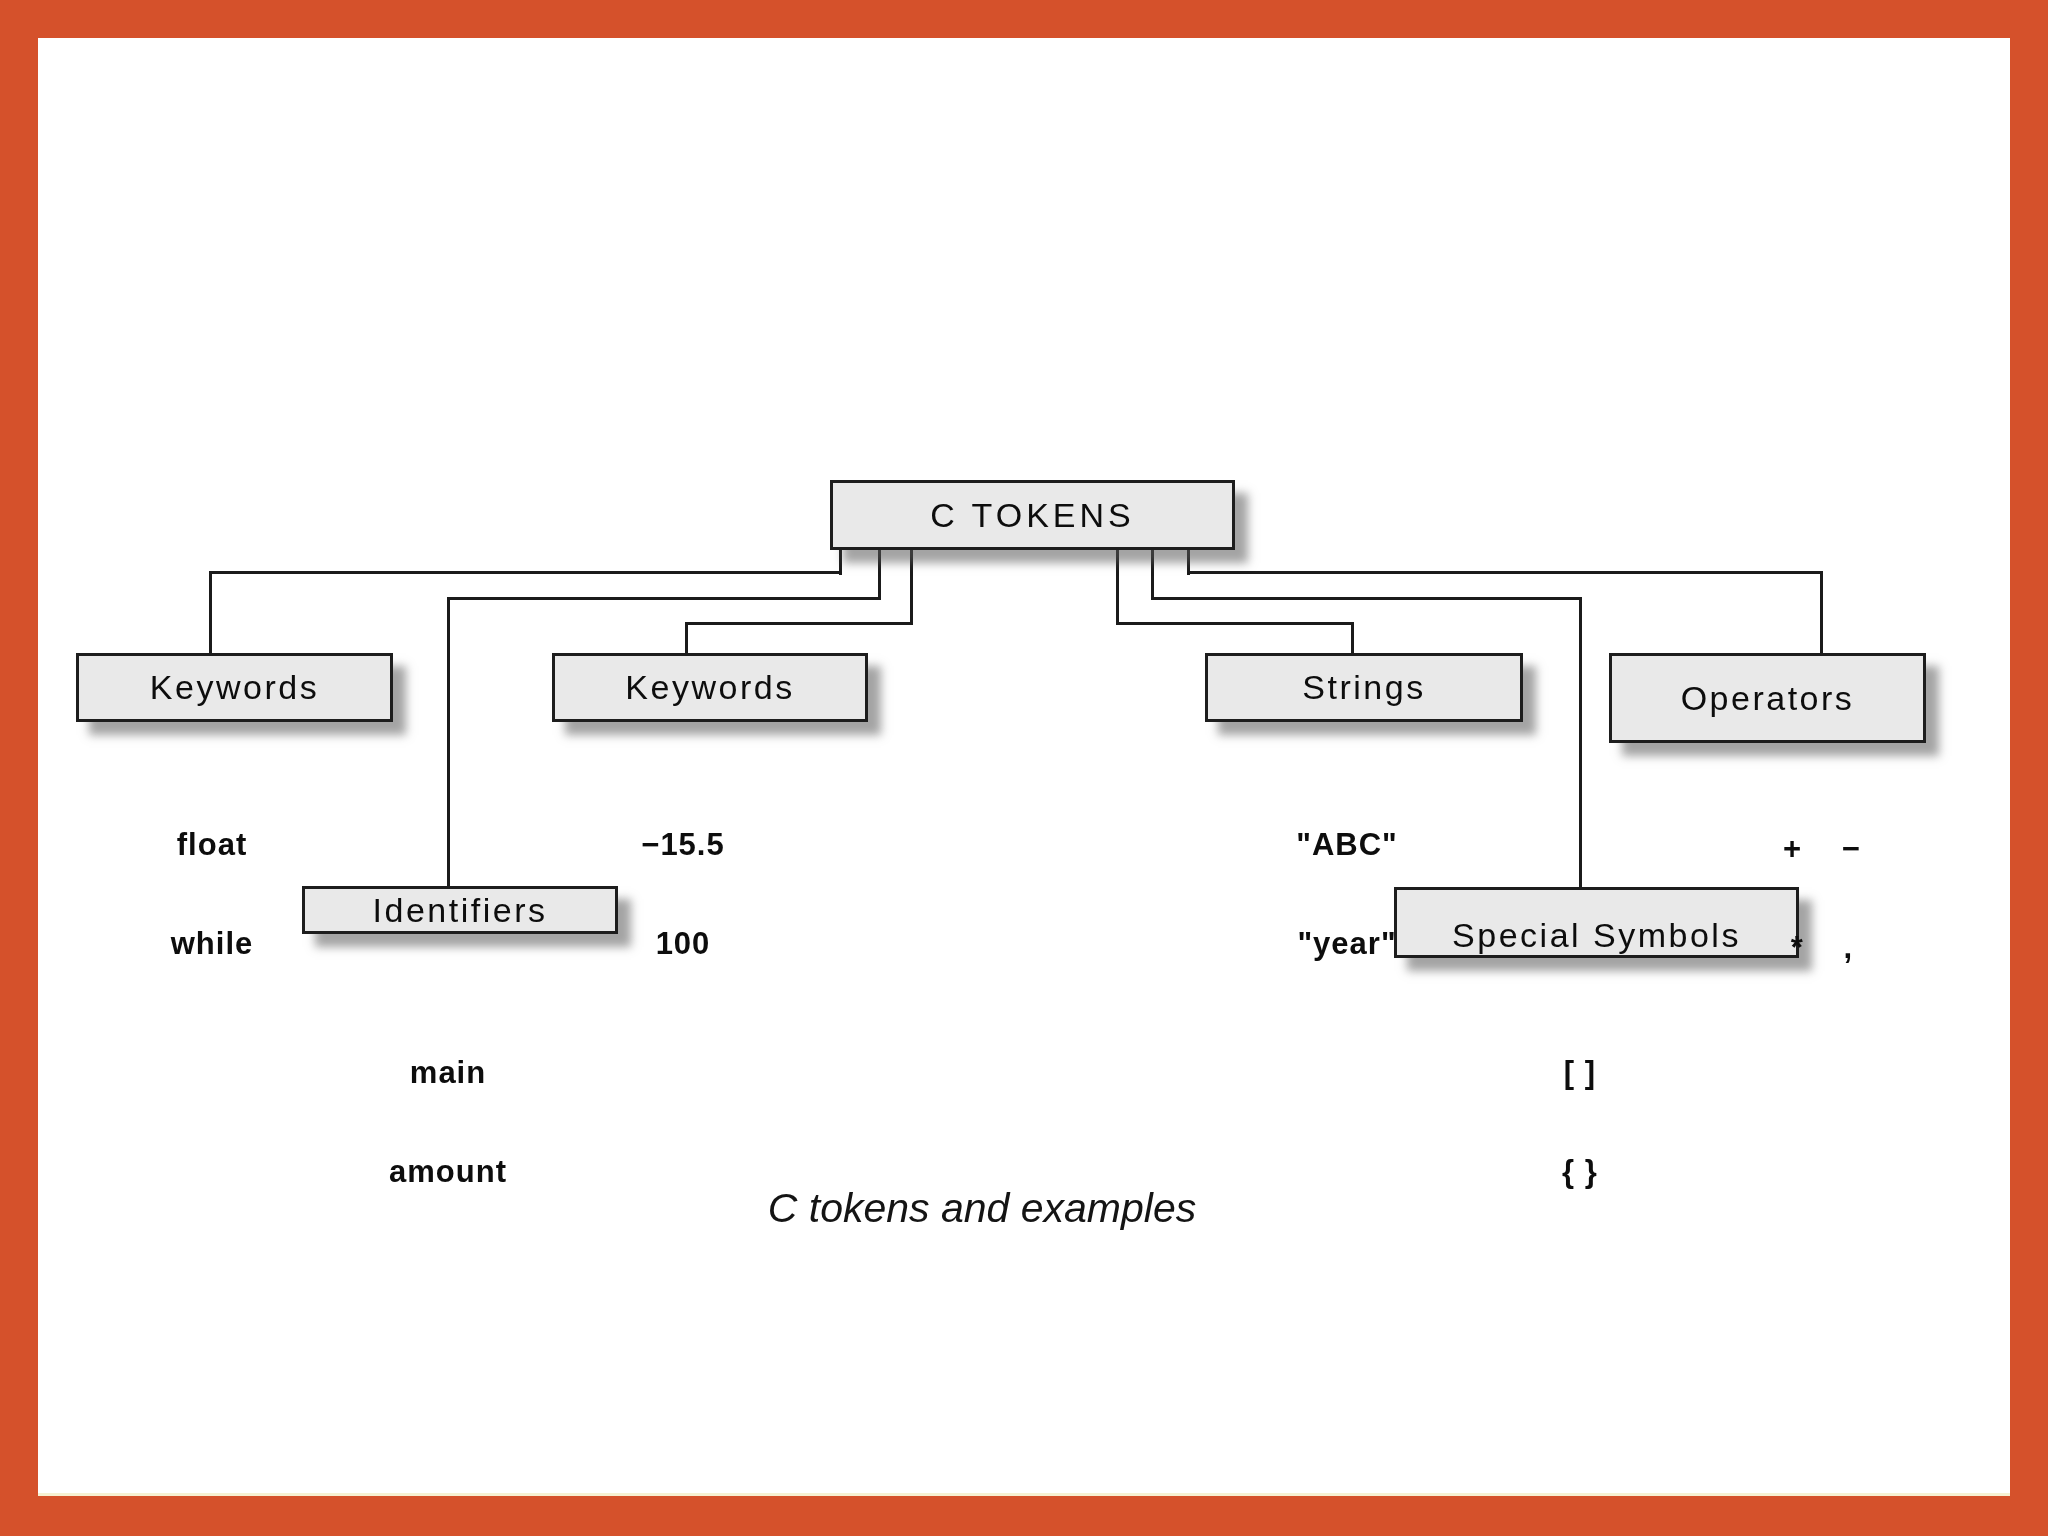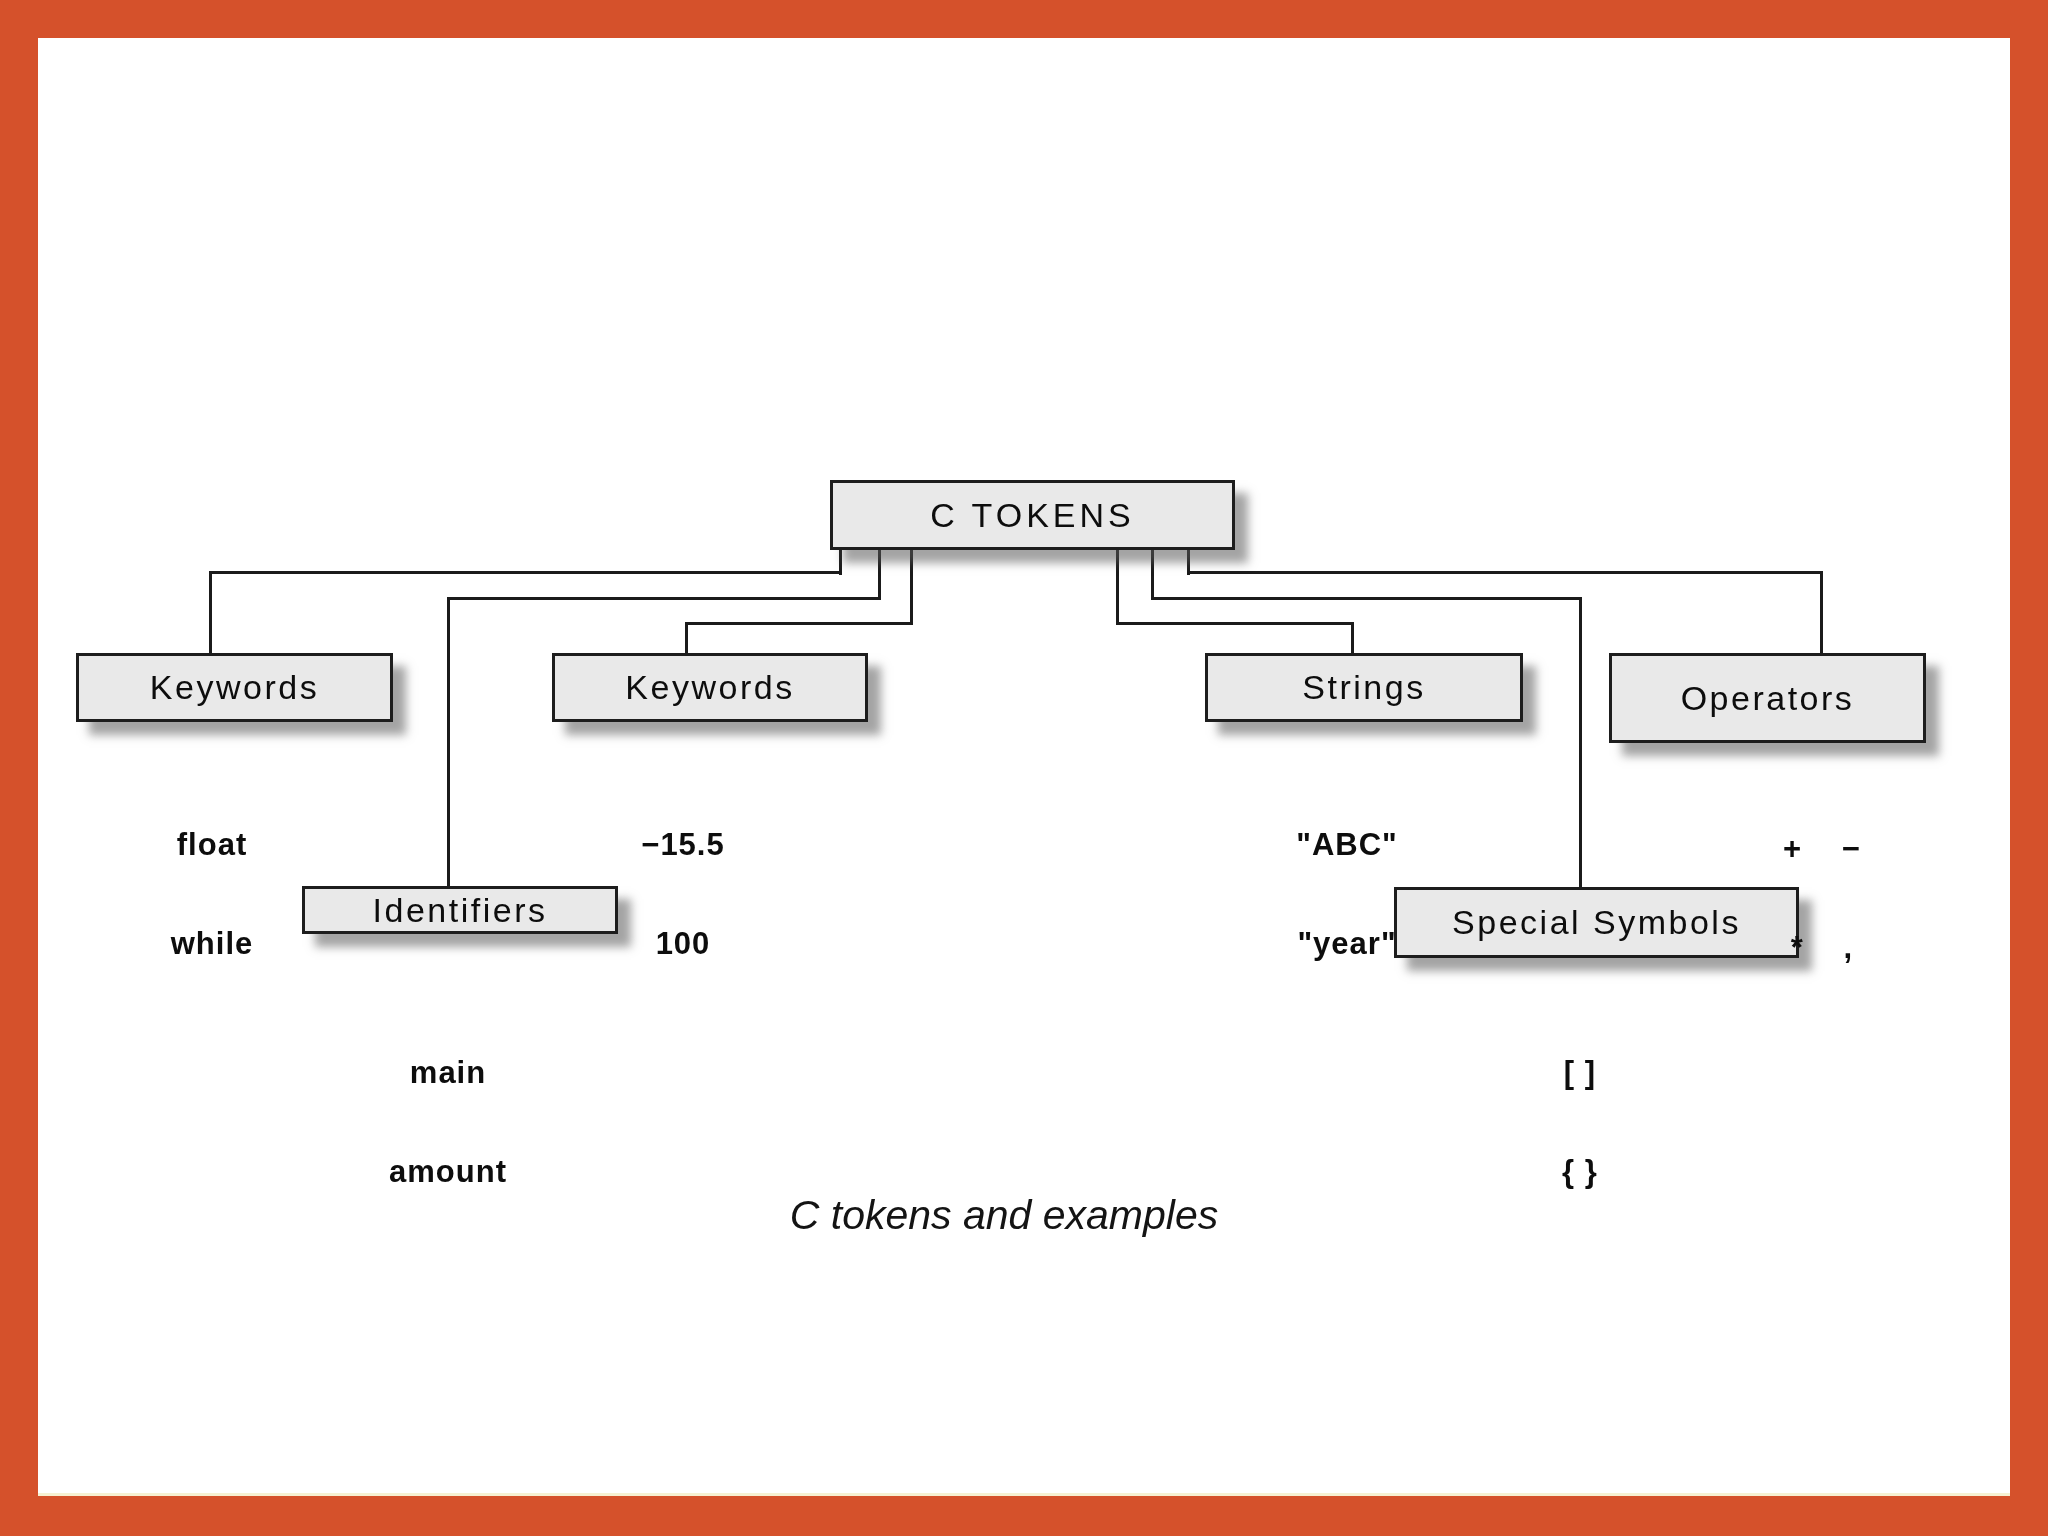--- a/index.html
+++ b/index.html
@@ -97,21 +97,21 @@
   </div>
 
   <div class="node" style="left:1584px;top:653px;width:317px;height:90px;">
     <span>Operators</span>
   </div>
 
   <div class="node" style="left:277px;top:886px;width:316px;height:48px;">
     <span>Identifiers</span>
   </div>
 
-  <div class="node" style="left:1369px;top:887px;width:405px;height:71px;">
+  <div class="node" style="left:1369px;top:887px;width:405px;height:71px;align-items:flex-end;">
     <span>Special Symbols</span>
   </div>
 
   <div class="examples" style="left:212px;top:762px;">
     <div>float</div>
     <div>while</div>
   </div>
 
   <div class="examples" style="left:683px;top:762px;">
     <div>−15.5</div>
@@ -131,21 +131,21 @@
   <div class="examples" style="left:448px;top:990px;">
     <div>main</div>
     <div>amount</div>
   </div>
 
   <div class="examples" style="left:1580px;top:990px;">
     <div>[ ]</div>
     <div>{ }</div>
   </div>
 
-  <div class="caption" style="left:1004px;top:1185px;margin-top:7px;">C tokens and examples</div>
+  <div class="caption" style="left:982px;top:1185px;">C tokens and examples</div>
 
   <div class="cream-line"></div>
   <div class="frame-bar frame-top"></div>
   <div class="frame-bar frame-bottom"></div>
   <div class="frame-bar frame-left"></div>
   <div class="frame-bar frame-right"></div>
 
 </div>
 
 </body></html>

